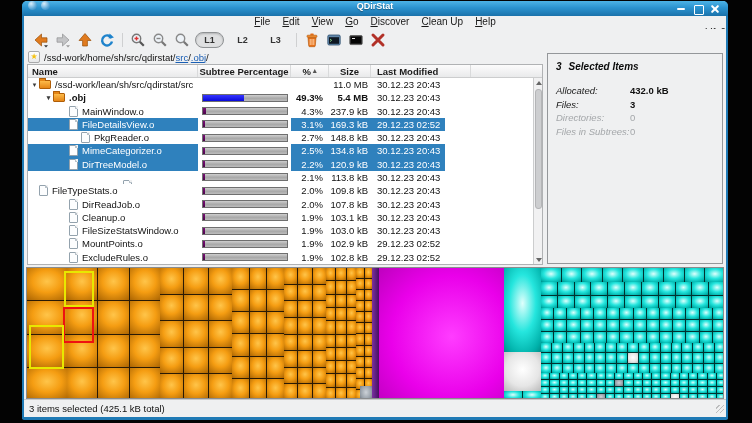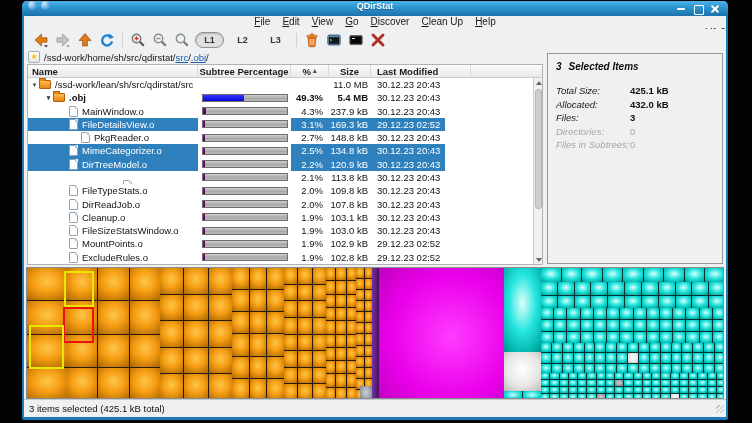--- a/index.html
+++ b/index.html
@@ -381,21 +381,21 @@
                 <div class="pbar">
                   <div class="pbar-fill fill-purple" style="width: 2.5%;"></div>
                 </div>
               </div>
               <div class="c-pct">2.1%</div>
               <div class="c-size">113.8 kB</div>
               <div class="c-date">30.12.23 20:43</div>
               <div class="c-fill"></div>
             </div>
             <div class="trow">
-              <div class="c-name" style="padding-left: 30px;">
+              <div class="c-name" style="">
                 <span class="no-arrow"></span>
                 <span class="ic-file"></span>
                 <span>FileTypeStats.o</span>
               </div>
               <div class="c-bar">
                 <div class="pbar">
                   <div class="pbar-fill fill-purple" style="width: 2.5%;"></div>
                 </div>
               </div>
               <div class="c-pct">2.0%</div>
@@ -495,24 +495,20 @@
         </div>
       </div>
     </div>
     <div class="splitter"></div>
     <div class="details-panel">
       <div class="dp-heading">
         <span>3</span>
         <span>Selected Items</span>
       </div>
       <div class="dp-fields" id="detail-fields">
-          <div class="dp-row">
-            <span class="dp-label">Total Size:</span>
-            <span class="dp-value">425.1 kB</span>
-          </div>
           <div class="dp-row">
             <span class="dp-label">Allocated:</span>
             <span class="dp-value">432.0 kB</span>
           </div>
           <div class="dp-row">
             <span class="dp-label">Files:</span>
             <span class="dp-value">3</span>
           </div>
           <div class="dp-row muted">
             <span class="dp-label">Directories:</span>

